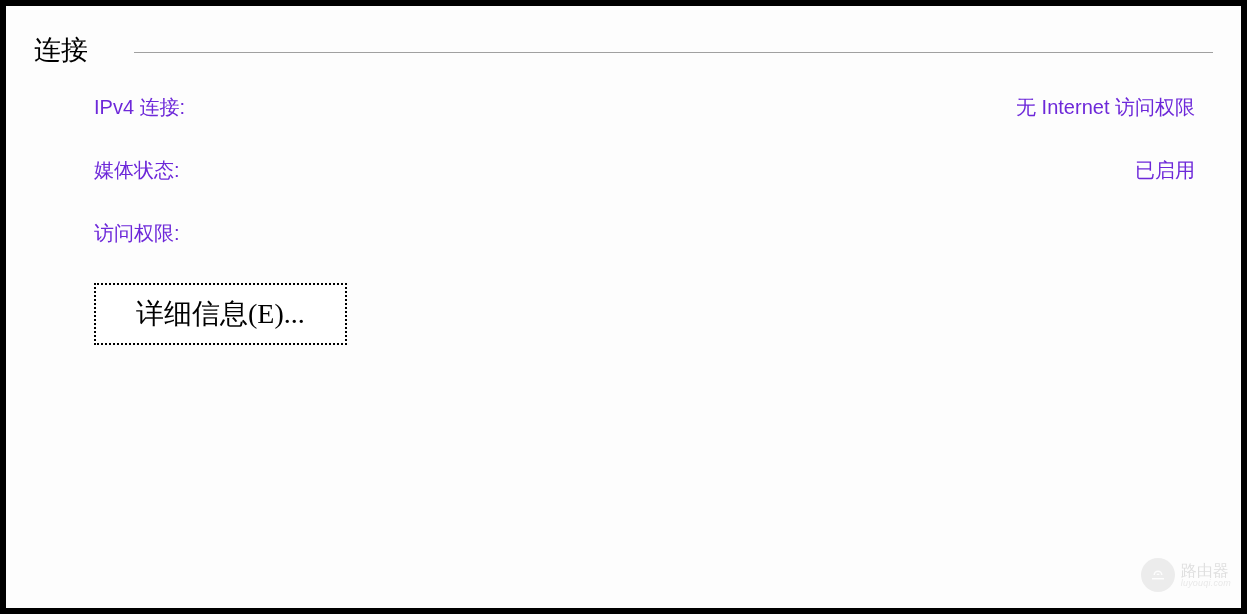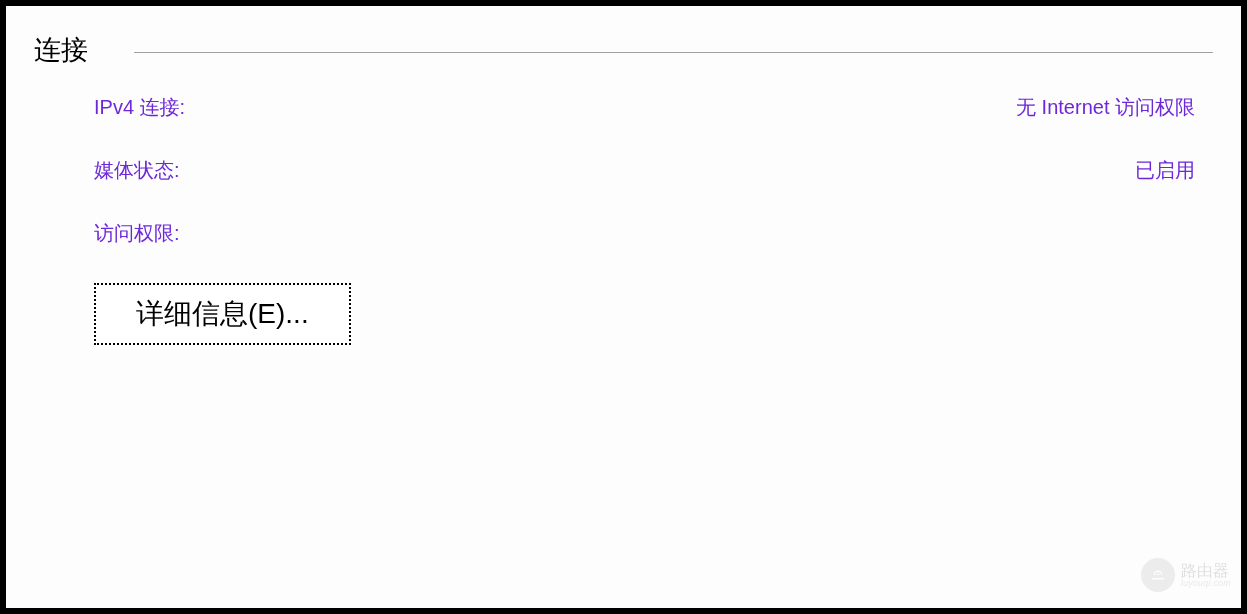--- a/index.html
+++ b/index.html
@@ -60,21 +60,21 @@
       white-space: nowrap;
     }
     .prop-value {
       white-space: nowrap;
     }
     .button-row {
       padding-left: 60px;
       margin-top: 16px;
     }
     .details-button {
-      font-family: Liberation Sans, sans-serif;
+      font-family: Liberation Serif, serif;
       font-size: 28px;
       padding: 10px 40px;
       background: #ffffff;
       border: 2px dotted #000000;
       cursor: default;
       color: #000000;
     }
     .watermark {
       position: absolute;
       right: 16px;

